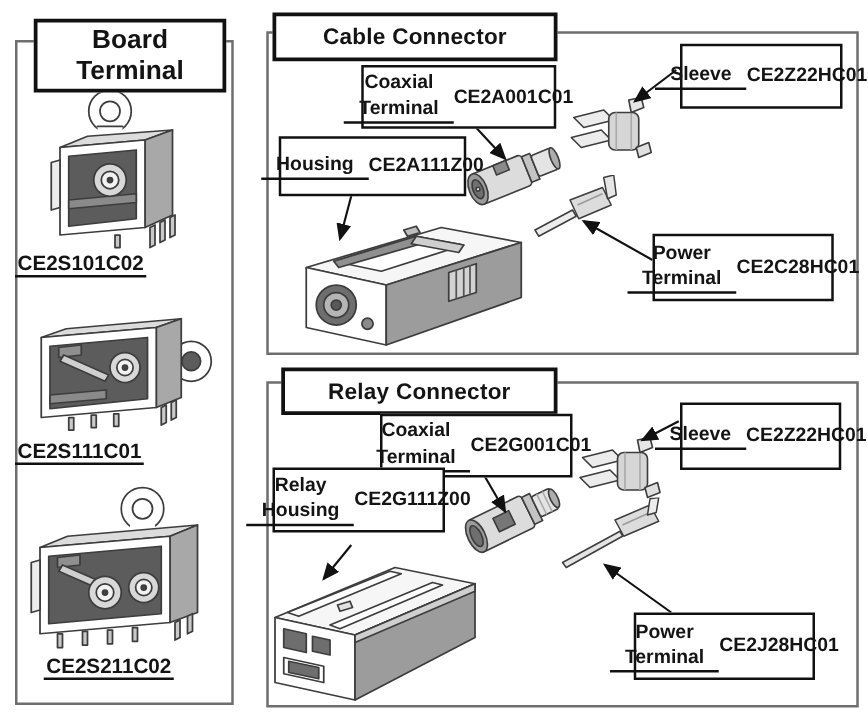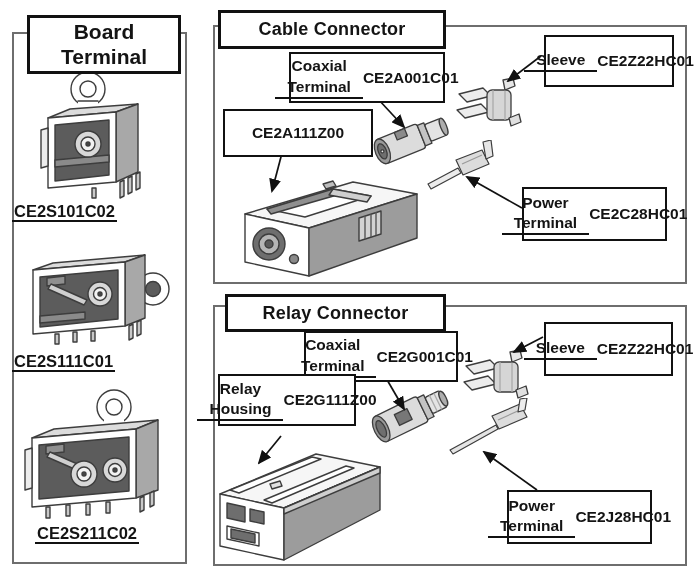--- a/index.html
+++ b/index.html
@@ -176,20 +176,21 @@
       <path d="M36,24 l20,-9" stroke="#9a9a9a"></path>
       <polygon points="57,2 65,0 67,16 60,19" fill="#e6e6e6"></polygon>
     </g>
   </svg>
 
   <div class="label-box" style="left:289px;top:52px;width:152px;height:47px;">
     <span class="lbl-name">Coaxial Terminal</span>
     <span class="lbl-pn">CE2A001C01</span>
   </div>
   <div class="label-box" style="left:223px;top:109px;width:146px;height:44px;">
+    <span class="lbl-name">Housing</span>
     <span class="lbl-pn">CE2A111Z00</span>
   </div>
   <div class="label-box" style="left:544px;top:35px;width:126px;height:48px;">
     <span class="lbl-name">Sleeve</span>
     <span class="lbl-pn">CE2Z22HC01</span>
   </div>
   <div class="label-box" style="left:522px;top:187px;width:141px;height:50px;">
     <span class="lbl-name">Power Terminal</span>
     <span class="lbl-pn">CE2C28HC01</span>
   </div>

